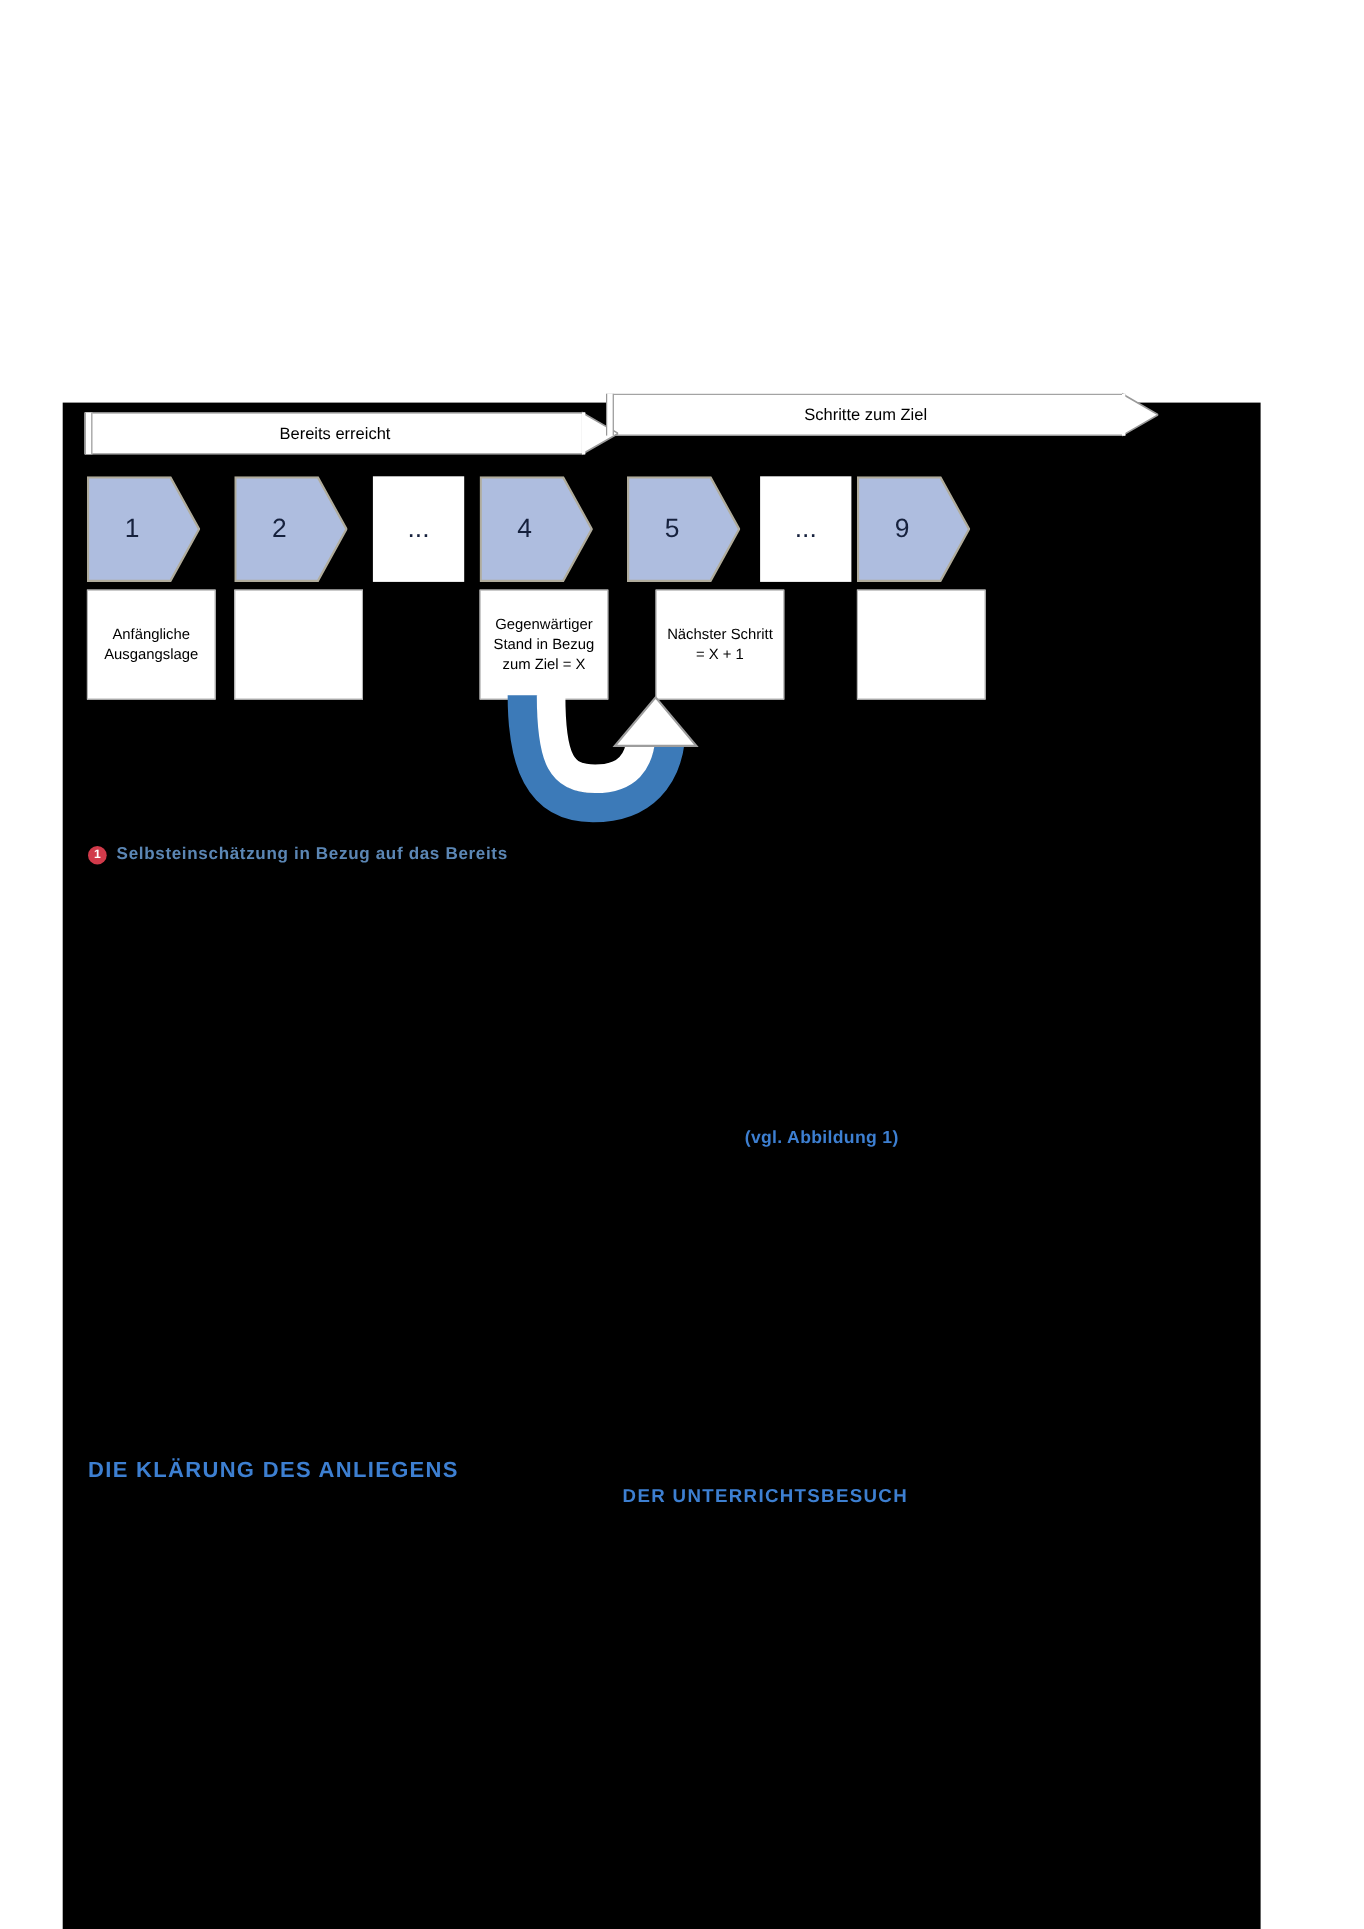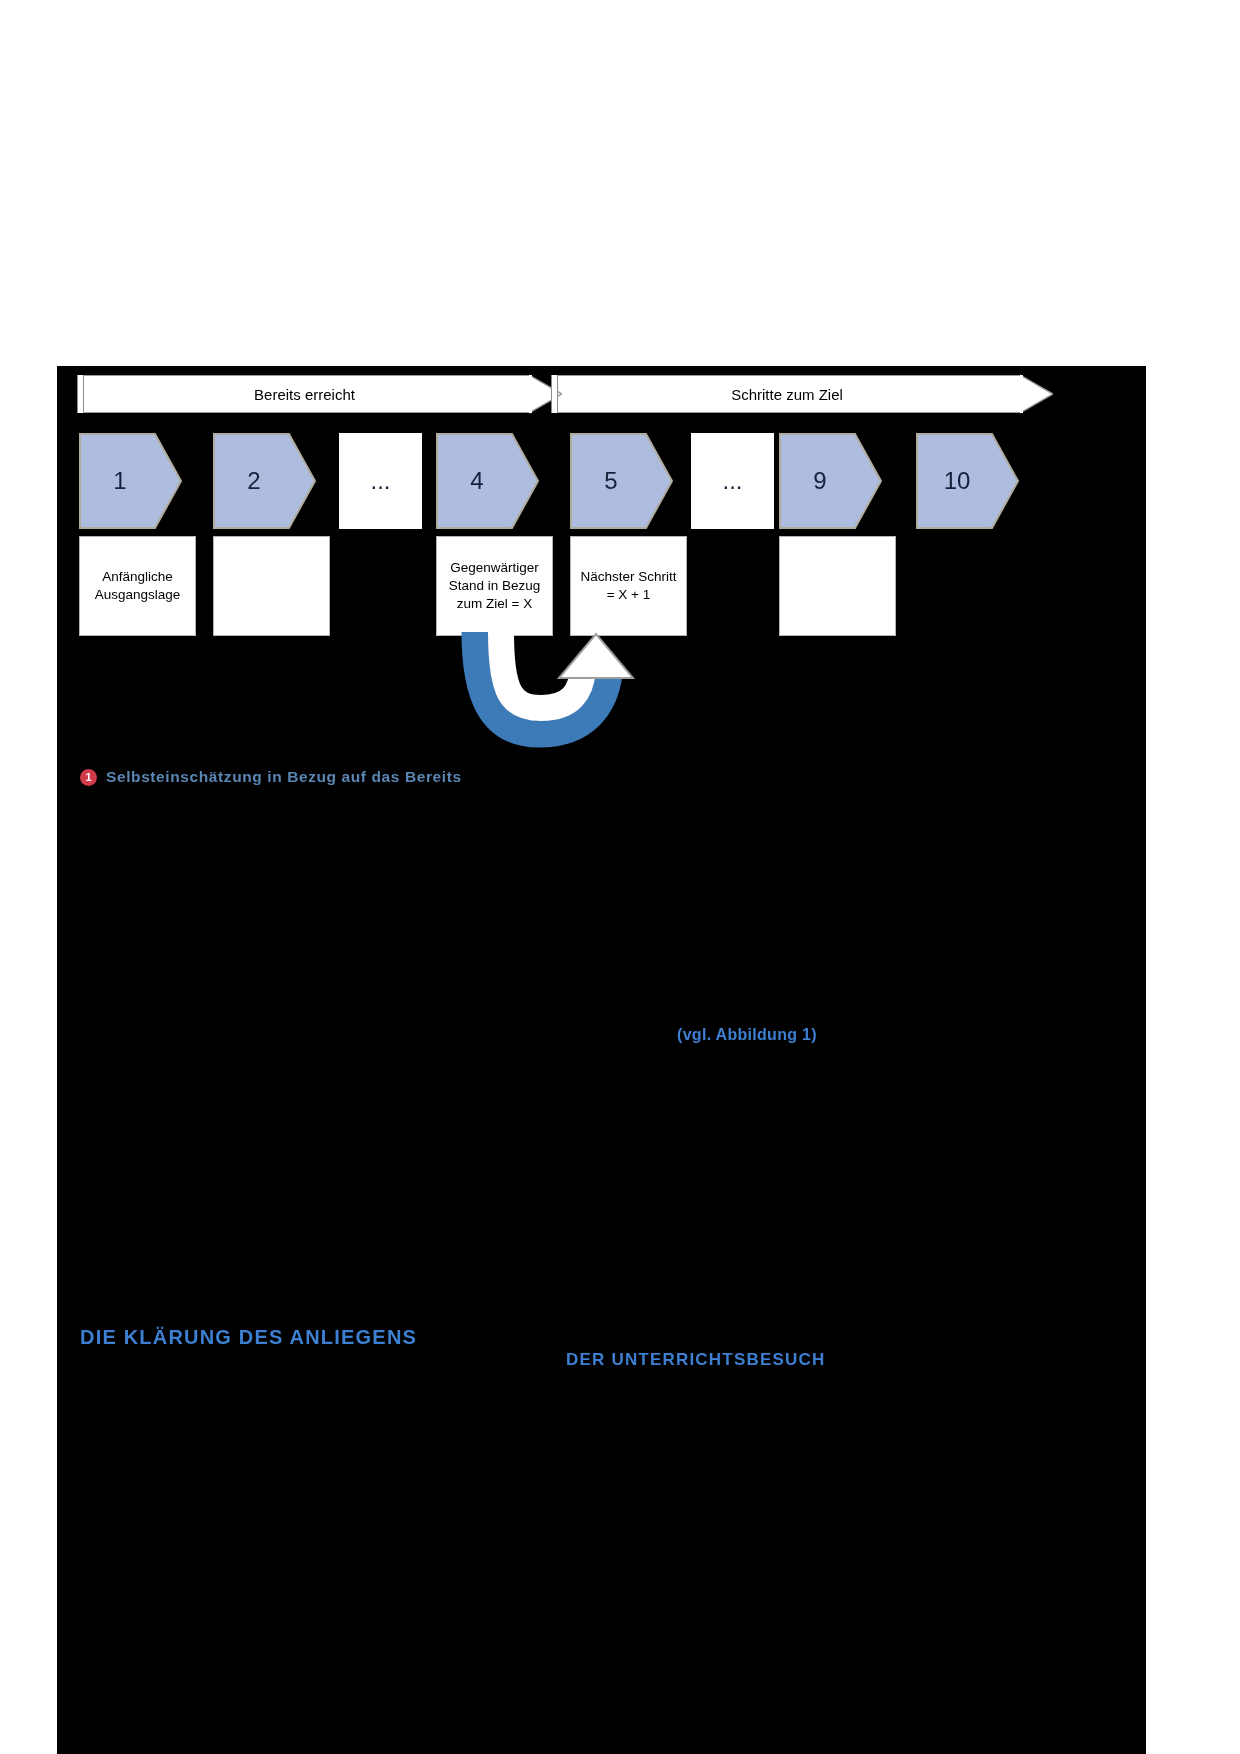--- a/index.html
+++ b/index.html
@@ -34,21 +34,21 @@
     border-left:1px solid #8d8d8d;border-right:1px solid #8d8d8d;
     background:#ffffff;z-index:3;box-sizing:border-box;
   }
   .banner-head{
     position:absolute;top:-13px;width:33px;height:64px;z-index:2;
   }
   .banner-head svg{display:block;}
 
   #banner-1{left:77px;top:375px;width:455px;}
   #banner-1 .banner-head{left:452px;}
-  #banner-2{left:551px;top:375px;width:472px;justify-content:center;}
+  #banner-2{left:551px;top:358px;width:472px;justify-content:center;}
   #banner-2 .banner-head{left:469px;}
 
   
   .chev{
     position:absolute;top:433px;width:103px;height:96px;
   }
   .chev svg{position:absolute;left:0;top:0;display:block;}
   .chev .num{
     position:absolute;left:0;top:0;width:82px;height:96px;
     display:flex;align-items:center;justify-content:center;
@@ -165,37 +165,31 @@
     <span>...</span>
   </div>
 
   <div class="chev" style="left:779px;">
     <svg width="103" height="96" viewBox="0 0 103 96">
       <polygon points="1,1 76,1 102,48 76,95 1,95" fill="#aebddf" stroke="#b0ac9c" stroke-width="2"></polygon>
     </svg>
     <span class="num">9</span>
   </div>
 
-  <div class="chev" style="left:916px;">
-    <svg width="103" height="96" viewBox="0 0 103 96">
-      <polygon points="1,1 76,1 102,48 76,95 1,95" fill="#aebddf" stroke="#b0ac9c" stroke-width="2"></polygon>
-    </svg>
-    <span class="num">10</span>
-  </div>
 
   <div class="cbox" style="left:79px;">
     <span>Anfängliche Ausgangslage</span>
   </div>
   <div class="cbox" style="left:213px;">
     <span></span>
   </div>
   <div class="cbox" style="left:436px;">
     <span>Gegenwärtiger Stand in Bezug zum Ziel = X</span>
   </div>
-  <div class="cbox" style="left:570px;">
+  <div class="cbox" style="left:596px;">
     <span>Nächster Schritt = X + 1</span>
   </div>
   <div class="cbox" style="left:779px;">
     <span></span>
   </div>
 
   <div id="curved-arrow">
     <svg width="220" height="130" viewBox="0 0 220 130">
       <path d="M20,2 C20,62 34,104 84,104 C132,104 150,74 154,44" fill="none" stroke="#3c7ab8" stroke-width="27" stroke-linecap="butt"></path>
       <path d="M46,2 C46,62 56,78 86,78 C116,78 126,62 128,40" fill="none" stroke="#ffffff" stroke-width="26" stroke-linecap="butt"></path>

